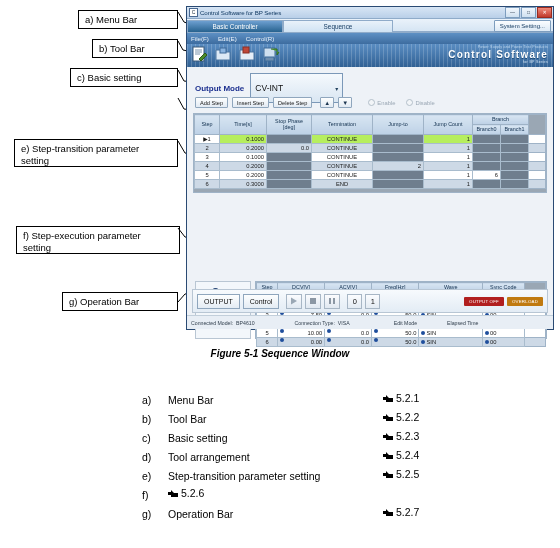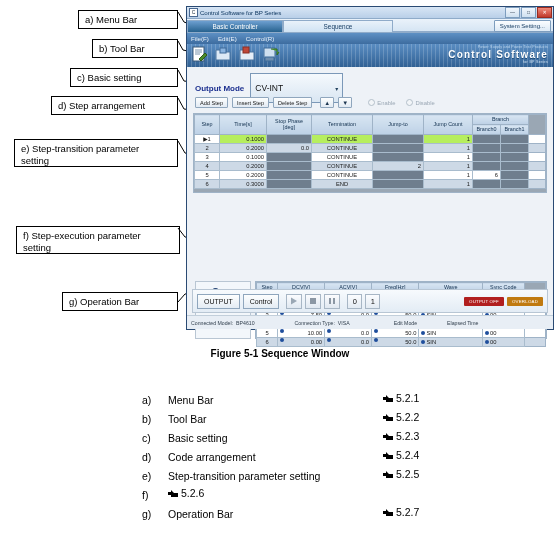--- a/index.html
+++ b/index.html
@@ -115,21 +115,21 @@
        letter-spacing:.2px;}
   .led.off{background:#b11f1f;}
   .led.ovl{background:#c07a10;}
 
   .statusbar{position:absolute;left:0;right:0;bottom:0;height:13px;background:#e8eef5;
              border-top:1px solid #c2cfdb;display:flex;align-items:center;font-size:5.2px;color:#33414f;}
   .statusbar div{padding-left:4px;}
 
   
   .figcap{position:absolute;left:0;right:0;top:348px;text-align:center;font-size:10px;
-          font-weight:bold;color:#000;}
+          font-weight:bold;color:#000;font-style:italic;}
   .legend{position:absolute;left:142px;top:392px;font-size:10.5px;color:#000;}
   .legend .lrow{display:flex;align-items:baseline;height:19px;}
   .legend .lk{width:26px;}
   .legend .lt{width:215px;}
   .legend .lr{display:flex;align-items:center;gap:2px;}
   .handicon{display:inline-block;width:11px;height:9px;position:relative;}
 </style>
 </head>
 <body>
 
@@ -149,23 +149,20 @@
     <path d="M6,0 L11,9 L20,11" stroke="#000" fill="none" stroke-width="1"></path>
   </svg>
 
   <div class="callout" style="left:70px;top:68px;width:108px;height:19px;">
     <div class="ct">c) Basic setting</div>
   </div>
   <svg style="position:absolute;left:172px;top:70px;width:30px;height:20px;">
     <path d="M6,0 L12,11 L29,13" stroke="#000" fill="none" stroke-width="1"></path>
   </svg>
 
-  <div class="callout" style="left:51px;top:96px;width:127px;height:19px;">
-    <div class="ct">d) Step arrangement</div>
-  </div>
   <svg style="position:absolute;left:172px;top:98px;width:28px;height:20px;">
     <path d="M6,0 L12,11 L27,13" stroke="#000" fill="none" stroke-width="1"></path>
   </svg>
 
   <div class="callout" style="left:14px;top:139px;width:164px;height:28px;">
     <div class="ct" style="white-space:pre-line;">e) Step-transition parameter
      setting</div>
   </div>
   <svg style="position:absolute;left:172px;top:141px;width:28px;height:24px;">
     <path d="M6,0 L13,12 L27,15" stroke="#000" fill="none" stroke-width="1"></path>
@@ -529,21 +526,21 @@
         <span class="handicon">
           <svg width="11" height="9" viewBox="0 0 11 9">
               <path d="M0,2 L3,2 L3,0 L6,3 L10,3 L10,7 L3,7 L3,5 L0,5 Z" fill="#000"></path>
             </svg>
         </span>
         <span>5.2.3</span>
       </span>
     </div>
     <div class="lrow">
       <span class="lk">d)</span>
-      <span class="lt">Code arrangement</span>
+      <span class="lt">Tool arrangement</span>
       <span class="lr">
         <span class="handicon">
           <svg width="11" height="9" viewBox="0 0 11 9">
               <path d="M0,2 L3,2 L3,0 L6,3 L10,3 L10,7 L3,7 L3,5 L0,5 Z" fill="#000"></path>
             </svg>
         </span>
         <span>5.2.4</span>
       </span>
     </div>
     <div class="lrow">

